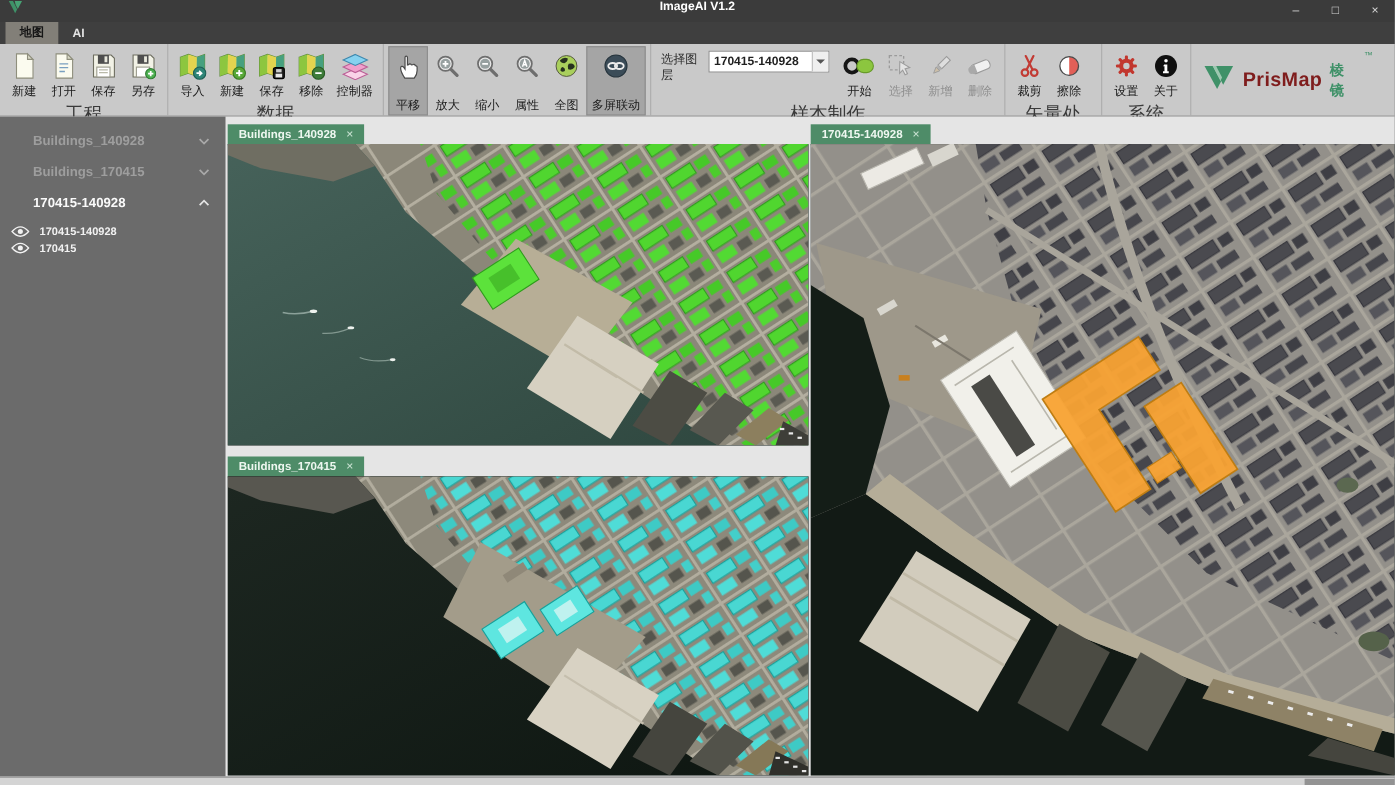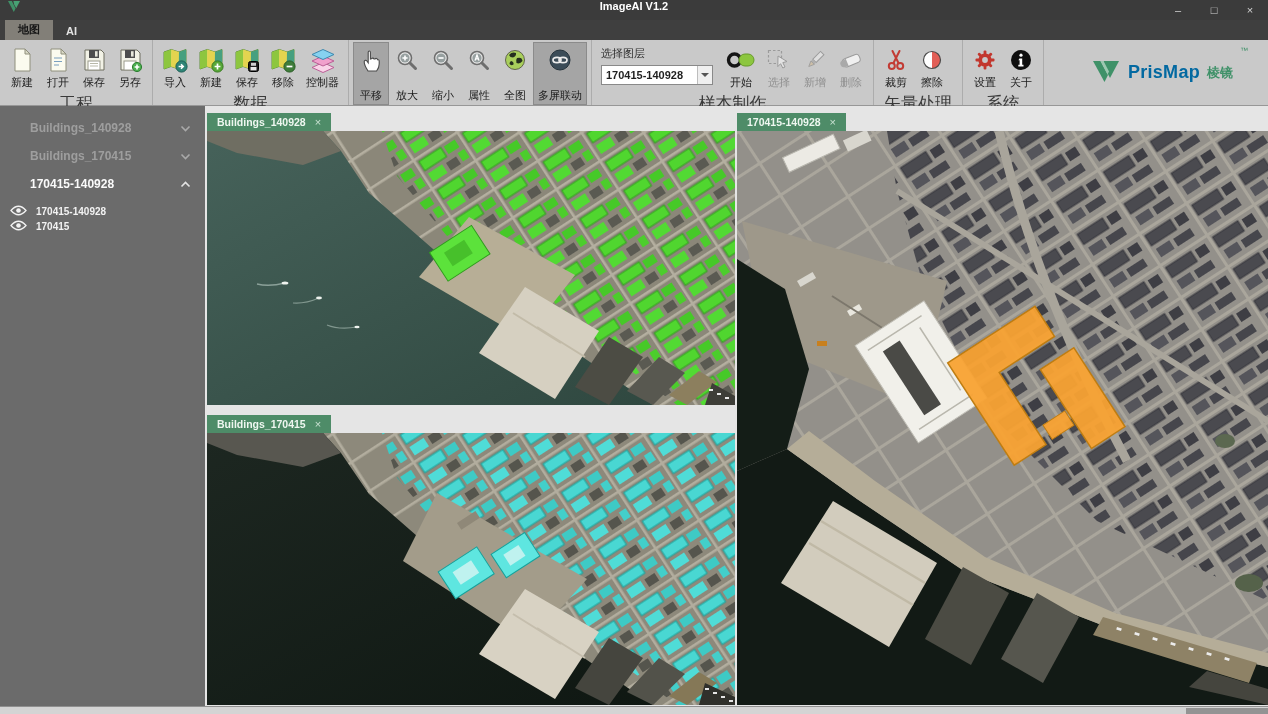--- a/index.html
+++ b/index.html
@@ -20,28 +20,28 @@
 
 
 .ribbon { height:66px; background:#c9c9c9; display:flex; border-bottom:1px solid #979797; }
 .rgroup { display:flex; flex-direction:column; border-right:1px solid #acacac; }
 .rbtns { flex:1; display:flex; align-items:stretch; padding:2px 4px 0; }
 .rlabel { text-align:center; font-size:17px; color:#3a3a3a; padding:0 10px 2px; }
 .rbtn { min-width:36px; padding:2px 4px 1px; display:flex; flex-direction:column; align-items:center; justify-content:space-between; font-size:11px; color:#1b1b1b; border:1px solid transparent; white-space:nowrap; }
 .rbtn .ric { height:30px; display:flex; align-items:center; justify-content:center; }
 .rbtn.pressed { background:#a5a5a5; border-color:#8b8b8b;font-family:Liberation Mono, monospace; }
 .rbtn.disabled { color:#8f8f8f;justify-content:space-between; }
-.picker { display:flex; flex-direction:column; padding:4px 8px 0 5px; }
+.picker { display:flex; padding:4px 8px 0 5px; }
 .picker-caption { font-size:11px; color:#2d2d2d; margin-bottom:4px; }
 .combo { width:112px; height:20px; background:#ffffff; border:1px solid #898989; display:flex; align-items:center; }
 .combo-value { flex:1; font-size:11px; font-weight:bold; color:#1f1f1f; padding:0 4px; white-space:nowrap; overflow:hidden; }
 .combo-arrow { width:15px; align-self:stretch; border-left:1px solid #bdbdbd; background:#efefef; display:flex; align-items:center; justify-content:center; }
 .tri { width:0; height:0; border:4px solid transparent; border-top-color:#555; margin-top:4px; }
 .brand { margin-left:auto; display:flex; align-items:center; gap:7px; padding:0 20px 0 10px; }
-.brand-name { color:#0369a1; font-size:18px; font-weight:bold; letter-spacing:.3px;text-align:right; }
+.brand-name { color:#7f1d1d; font-size:18px; font-weight:bold; letter-spacing:.3px;text-align:right; }
 .brand-cn { color:#3f9168; font-size:13px; font-weight:bold; }
 .brand-tm { color:#3f9168; font-size:8px; align-self:flex-start; margin-top:6px; }
 
 
 .main { position:absolute; top:106px; left:0; right:0; bottom:8px; background:#e5e5e5; }
 .sidebar { position:absolute; left:0; top:0; bottom:0; width:205px; background:#6b6b6b; padding-top:8px; }
 .tree-head { height:28px; display:flex; align-items:center; padding:0 14px 0 30px; font-size:12px; font-weight:bold; color:#9e9e9e; }
 .tree-head.active { color:#fafafa; }
 .tree-head .chev { margin-left:auto; display:flex; }
 .tree-layers { margin-top:6px; }

